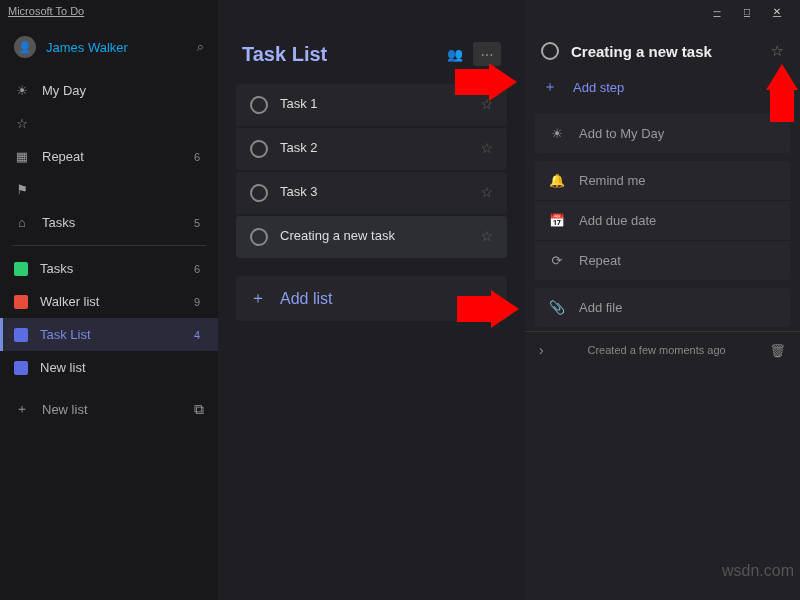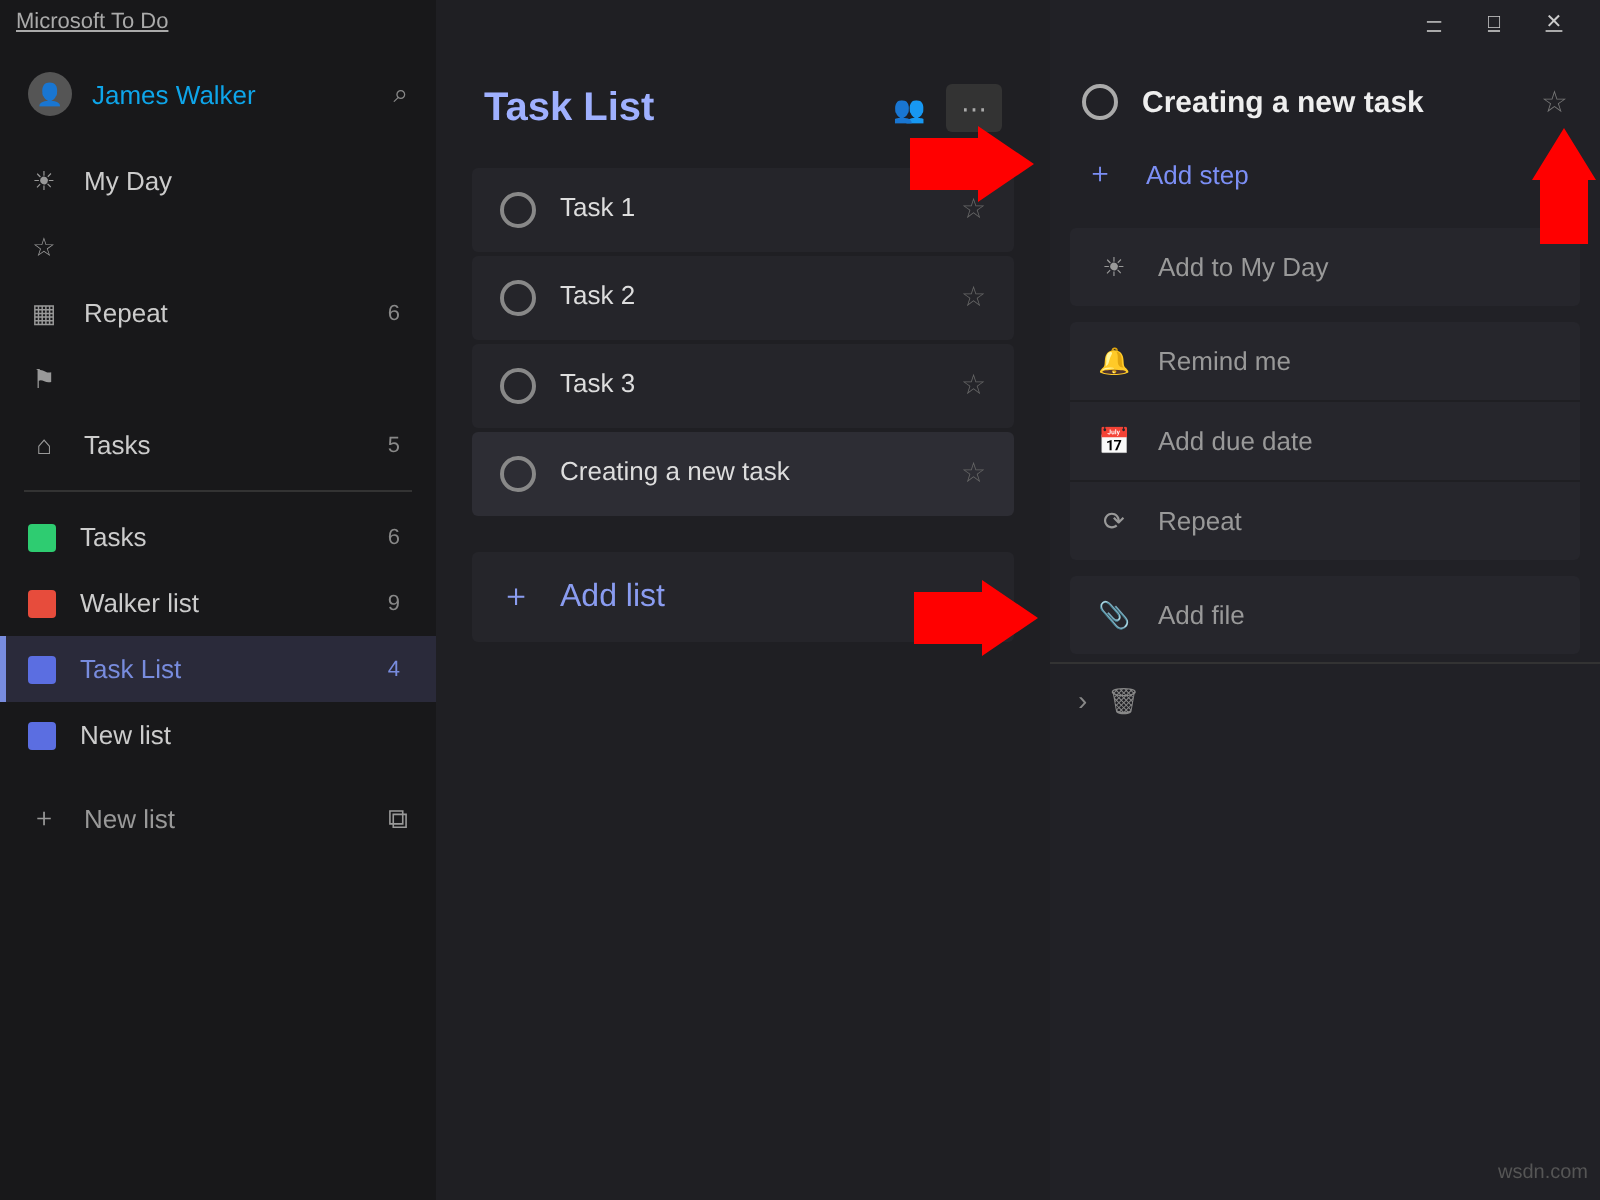--- a/index.html
+++ b/index.html
@@ -67,21 +67,21 @@
 .detail-foot { display: flex; align-items: center; padding: 10px 14px; gap: 10px; color: #888; border-top: 1px solid #333; font-size: 11px; }
 .detail-foot .hide { font-size: 14px; }
 .detail-foot .txt { flex: 1; text-align: center; }
 .detail-foot .del { font-size: 13px; }
 
 
 .arrow { position: absolute; z-index: 50; }
 .arrow svg { display: block; }
 
 
-.wm { position: absolute; bottom: 8px; right: 6px; font-size: 10px; color: #555; z-index: 60; }
+.wm { position: absolute; bottom: 20px; right: 6px; font-size: 16px; color: #555; z-index: 60; }
 </style>
 </head>
 <body>
 
 <div class="titlebar">
   <span class="titlebar-title">Microsoft To Do</span>
   <div class="win-controls">
     <div class="win-btn">─</div>
     <div class="win-btn">□</div>
     <div class="win-btn">✕</div>
@@ -220,20 +220,21 @@
         </div>
     </div>
     <div class="card">
       <div class="card-row">
           <span class="ico">📎</span>
           <span>Add file</span>
         </div>
     </div>
     <div class="detail-foot">
       <span class="hide">›</span>
+      <span class="txt">Created a few moments ago</span>
       <span class="del">🗑</span>
     </div>
   </div>
 </div>
 
 <div class="arrow" style="left:455px; top:63px;">
   <svg width="62" height="38">
       <polygon points="0,6 34,6 34,0 62,19 34,38 34,32 0,32" fill="#ff0000"></polygon>
     </svg>
 </div>

